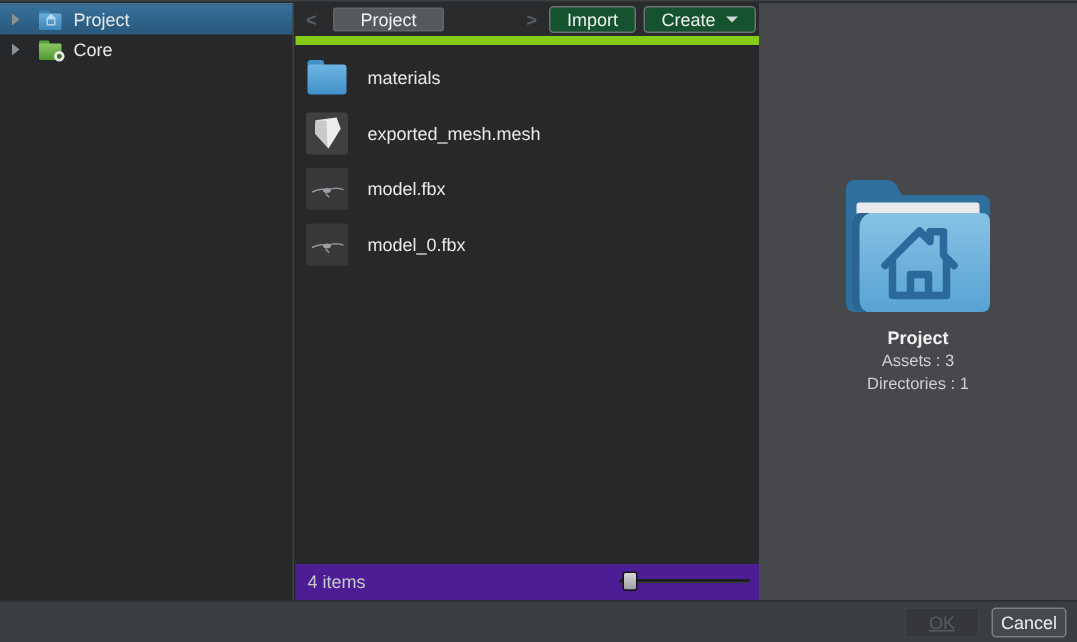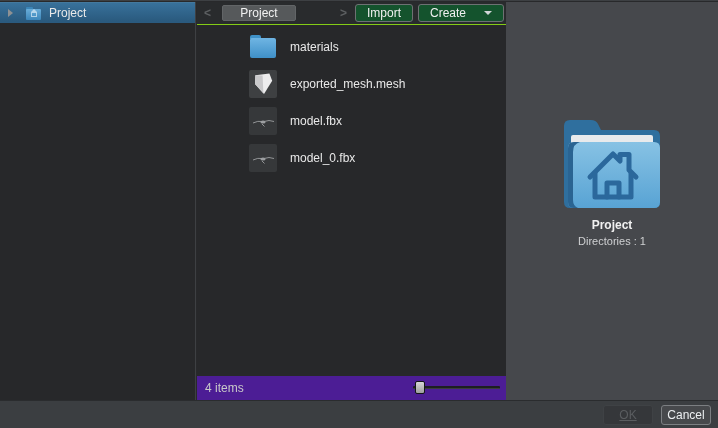--- a/index.html
+++ b/index.html
@@ -40,26 +40,26 @@
     display:flex; align-items:center; }
   .chev { color:#5d6062; font-size:12px; font-weight:bold; margin-left:7px; cursor:default; }
   .chev.fwd { margin-left:auto; margin-right:8px; }
   button { font-family:"Liberation Sans", sans-serif; cursor:default; }
   .crumb { margin-left:11px; height:16px; min-width:74px; background:#56595b;
     border:1px solid #626567; border-radius:2px; color:#f2f2f2; font-size:12px;
     line-height:13px; padding:0 12px; }
   .tbtn { height:18px; background:#14532d; border:1px solid #6e7173; border-radius:3px;
     color:#f0f0f0; font-size:12px; padding:0 11px; margin-right:5px;
     display:flex; align-items:center; }
-  .tbtn.create { margin-right:2px; gap:18px; }
+  .tbtn.create { margin-right:2px; gap:7px; }
   .dd { width:0; height:0; border-top:4px solid #d2d5d7;
     border-left:4px solid transparent; border-right:4px solid transparent; }
 
   .file-list { position:absolute; top:22px; bottom:24px; left:0; right:0;
-    background:#27282a; border-top:1px solid #84cc16;padding-left:45px; }
+    background:#27282a; border-top:6px solid #84cc16; }
   .file-row { height:37px; display:flex; align-items:center; padding-left:7px; }
   .thumb { position:relative; width:28px; height:28px; border-radius:2px; flex:none; }
   .fname { margin-left:13px; font-size:12px; color:#e9e9e9; }
 
   .thumb.tfolder .tab { position:absolute; top:2px; left:1px; width:11px; height:4px;
     background:#3f91c7; border-radius:2px 2px 0 0; }
   .thumb.tfolder .fbody { position:absolute; top:5px; left:1px; width:26px; height:20px;
     background:linear-gradient(180deg,#6fb5e3 0%, #3f90c8 100%); border-radius:2px; }
   .thumb.mesh { background:#3e4042; }
   .thumb.mesh .shield { position:absolute; left:4px; top:3px; width:20px; height:22px;
@@ -104,20 +104,29 @@
 
   <div class="tree-panel">
     <div class="tree-row selected">
       <span class="caret"></span>
       <span class="ticon blue">
         <span class="tab"></span>
           <span class="tbody"></span>
           <span class="thome"></span>
       </span>
       <span class="tlabel">Project</span>
+    </div>
+    <div class="tree-row">
+      <span class="caret"></span>
+      <span class="ticon green">
+        <span class="tab"></span>
+          <span class="tbody"></span>
+          <span class="badge"></span>
+      </span>
+      <span class="tlabel">Core</span>
     </div>
   </div>
 
   <div class="main-panel">
     <div class="toolbar">
       <span class="chev">&lt;</span>
       <button class="crumb">Project</button>
       <span class="chev fwd">&gt;</span>
       <button class="tbtn">Import</button>
       <button class="tbtn create">
@@ -191,20 +200,21 @@
       <rect x="17" y="40" width="82" height="1.5" fill="#c9cdd0"></rect>
       <path d="M14 96 V42 Q14 36 20 36 H100 Q106 36 106 42 V96 Q106 102 100 102 H20 Q14 102 14 96 Z" fill="url(#ffront)"></path>
       <path d="M14 96 V42 Q14 36 20 36 H26 Q19 38 19 46 V94 Q19 100 24 102 H20 Q14 102 14 96 Z" fill="#2a6492"></path>
       <g stroke="#2b689c" stroke-width="5" fill="none" stroke-linejoin="round" stroke-linecap="round">
         <path d="M36 71 L59 48 L66 55 L66 48.5 H75 V64 L82 71"></path>
         <path d="M41 67 V91 H77 V67"></path>
         <path d="M53 91 V77 H65 V91"></path>
       </g>
     </svg>
     <div class="pv-title">Project</div>
+    <div class="pv-line">Assets : 3</div>
     <div class="pv-line">Directories : 1</div>
   </div>
 
   <div class="footer">
     <button class="btn ok" disabled="">OK</button>
     <button class="btn cancel">Cancel</button>
   </div>
 
 </div>
 

